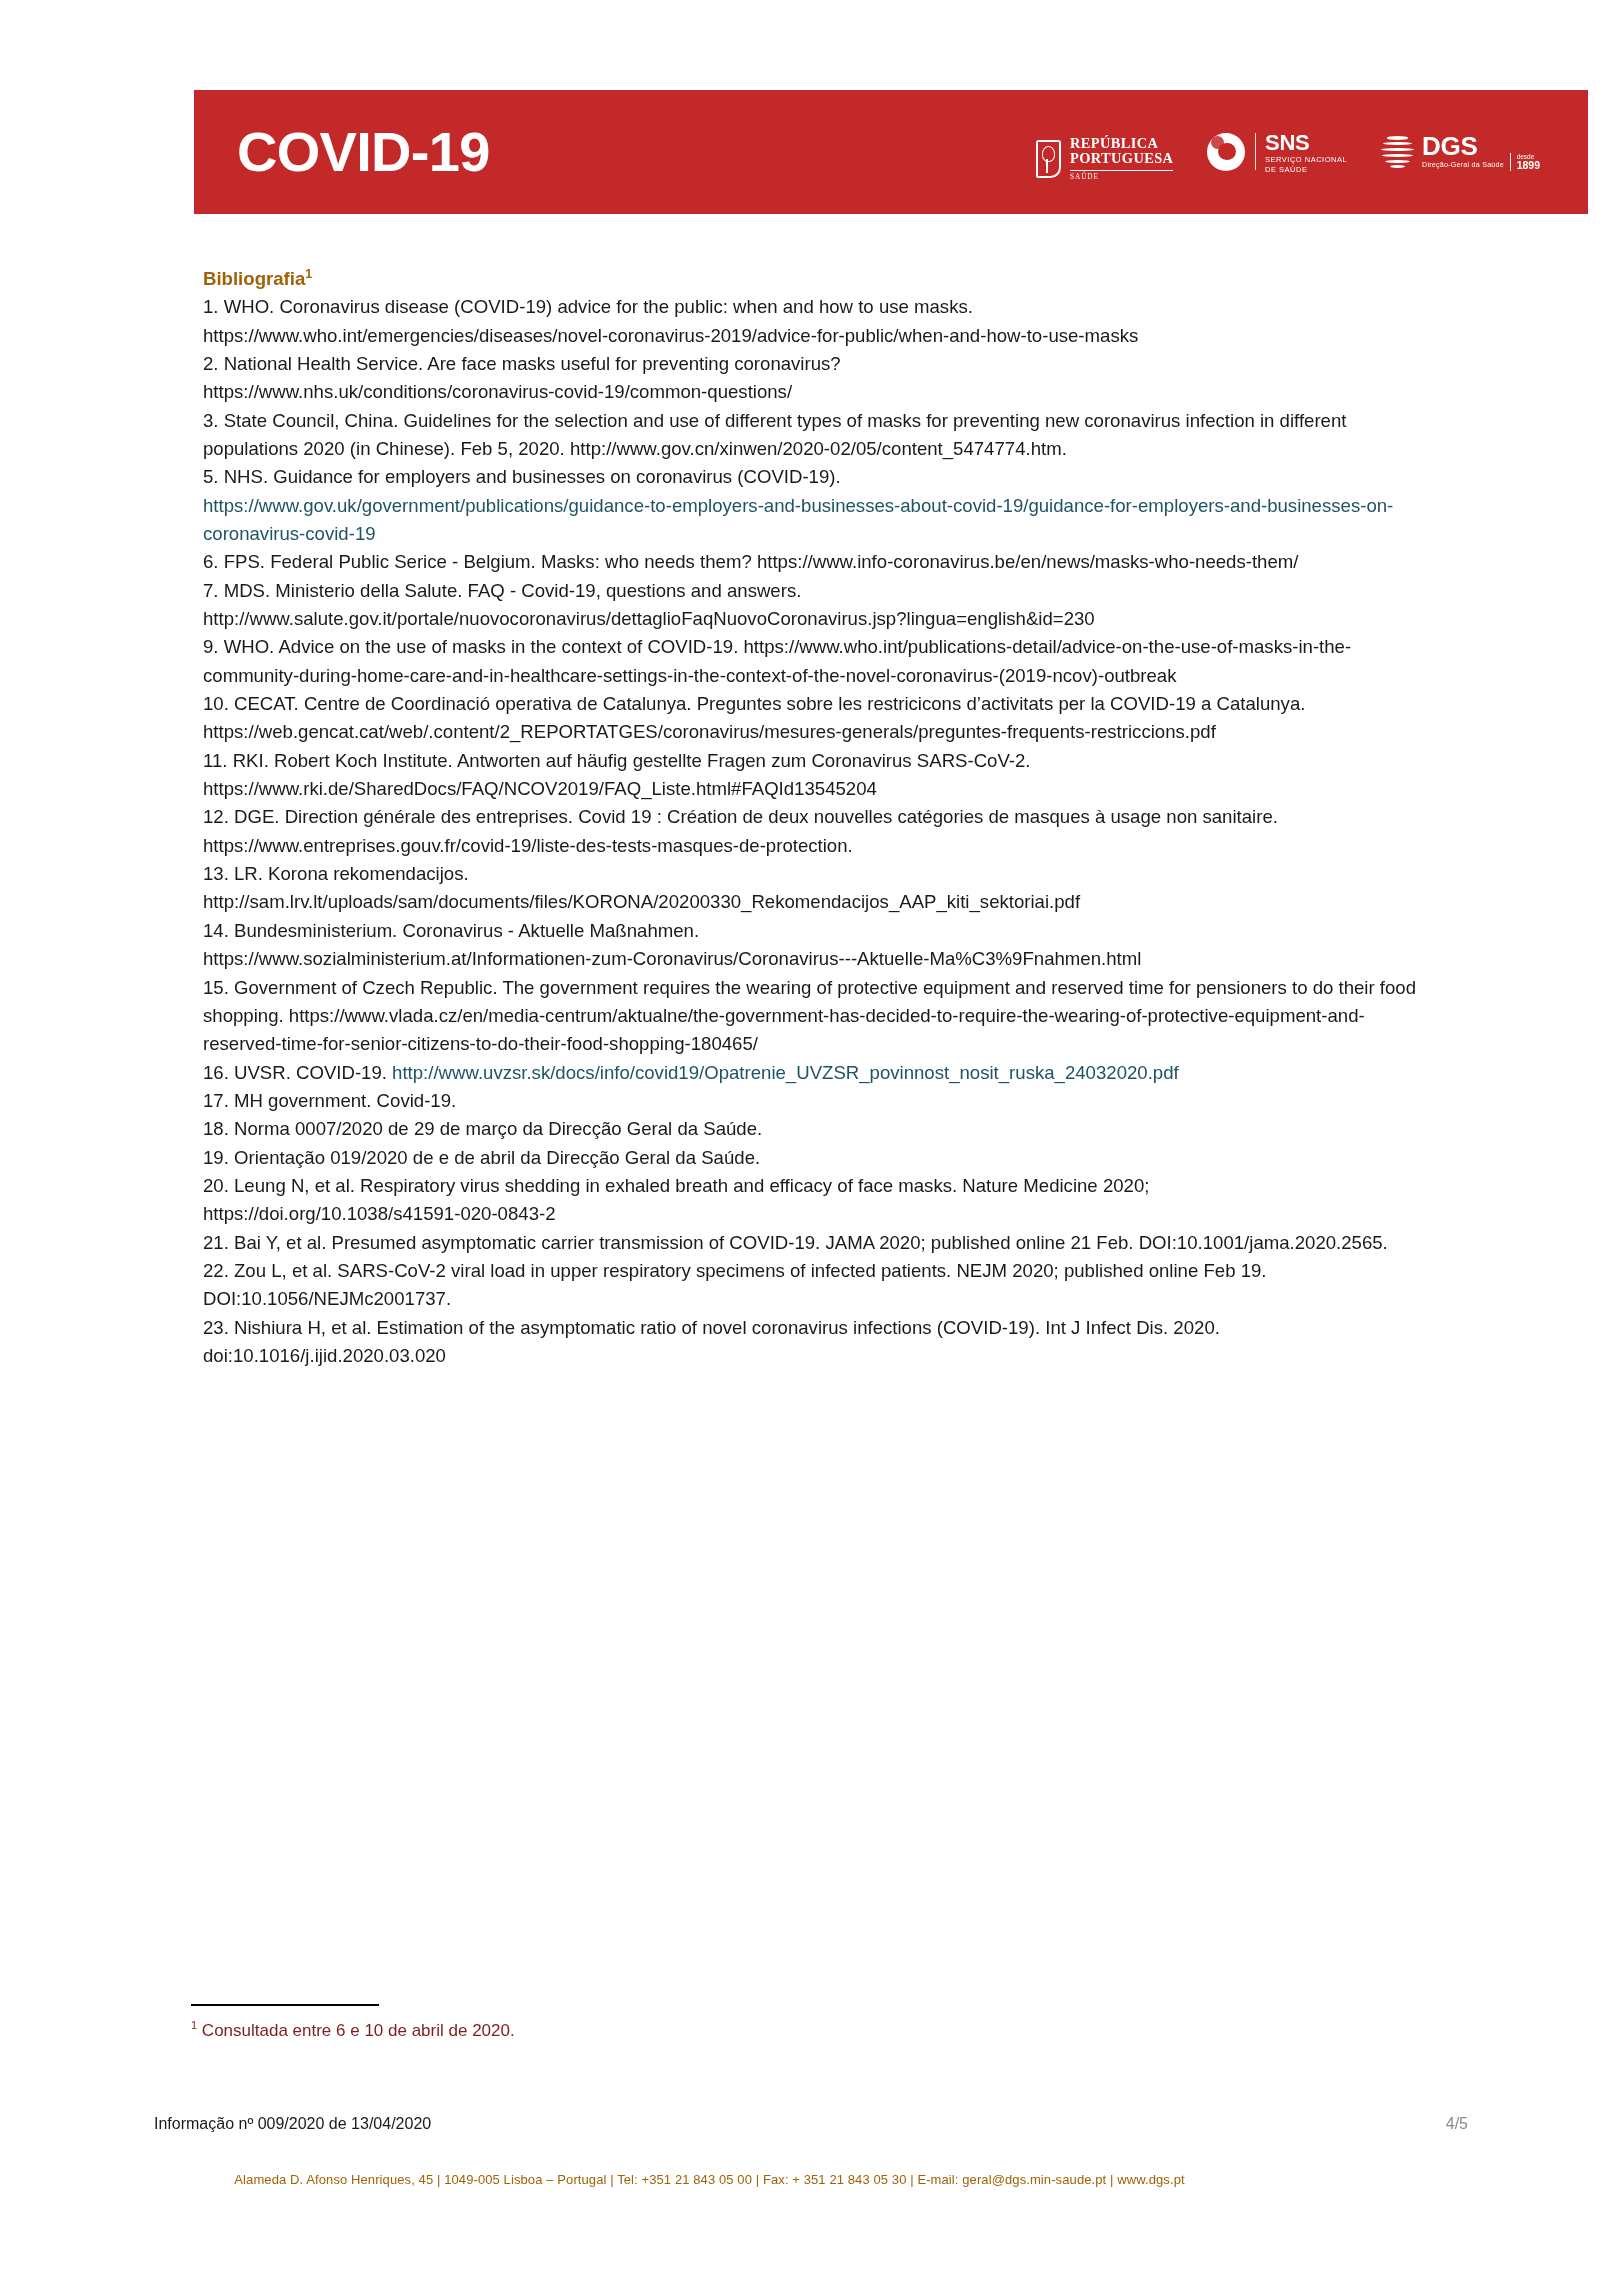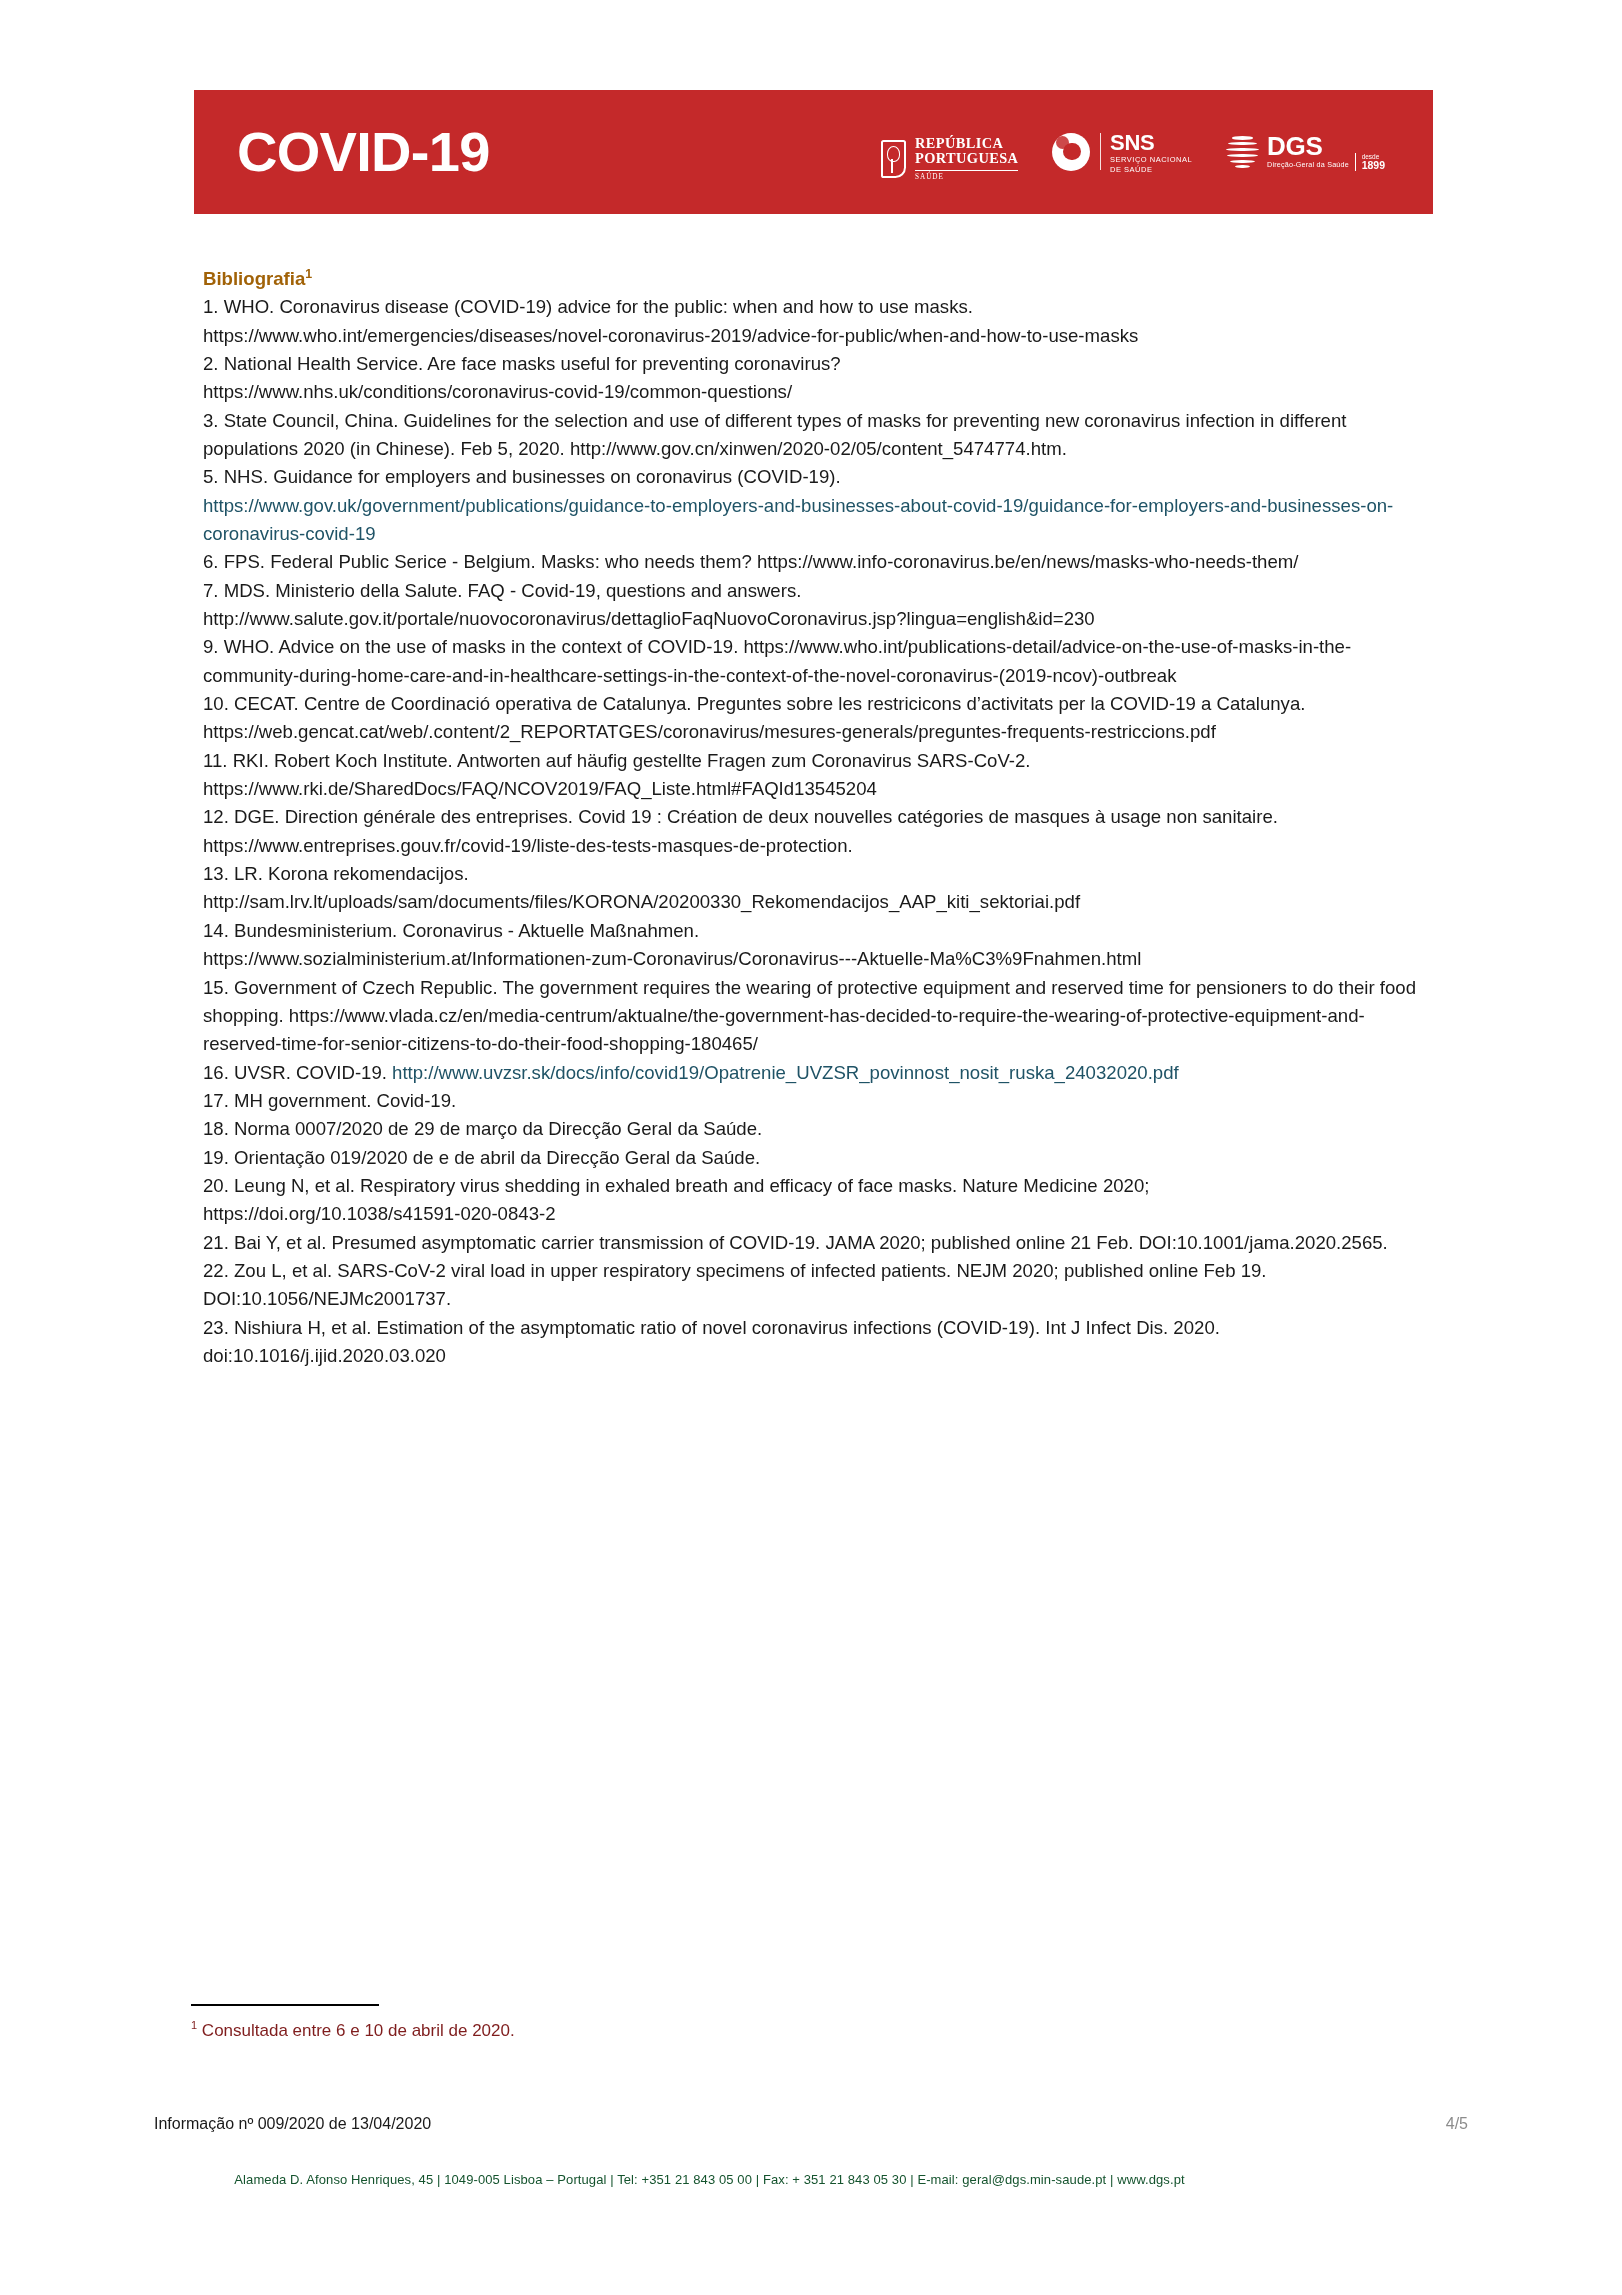--- a/index.html
+++ b/index.html
@@ -18,21 +18,21 @@
     background: #ffffff;
     overflow: hidden;
     box-sizing: border-box;
   }
 
   
   .banner {
     position: absolute;
     left: 194px;
     top: 90px;
-    width: 1239px;
+    width: 1394px;
     height: 124px;
     background: #c4292a;
     display: flex;
     align-items: center;
     justify-content: space-between;
     box-sizing: border-box;
     padding: 0 31px 0 43px;
   }
   .banner-title {
     color: #ffffff;
@@ -280,21 +280,21 @@
     color: #8c8c8c;
     font-size: 16px;
   }
   .addressbar {
     position: absolute;
     left: 0;
     top: 2172px;
     width: 1419px;
     text-align: center;
     font-size: 13px;
-    color: #14532d;
+    color: #a16207;
     letter-spacing: 0.1px;
   }
 </style>
 </head>
 <body>
 
 <div class="page">
 
   <div class="banner">
     <div class="banner-title">COVID-19</div>

